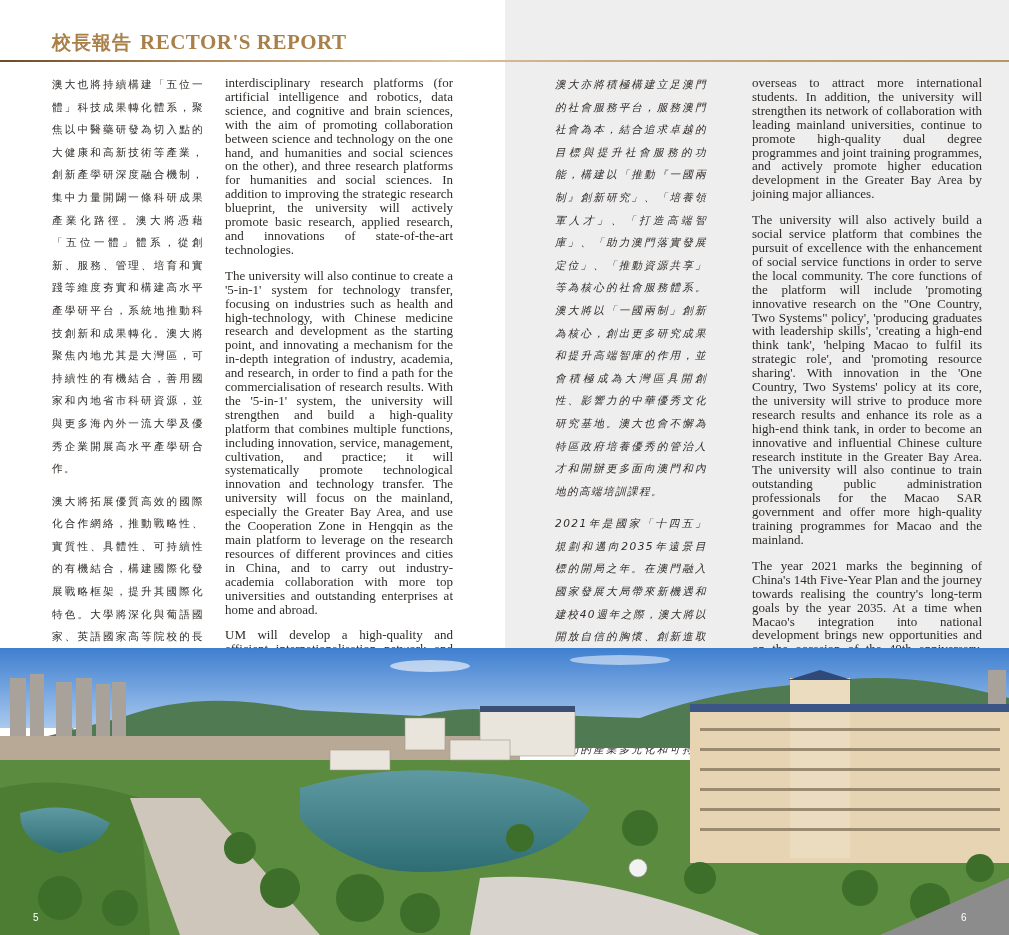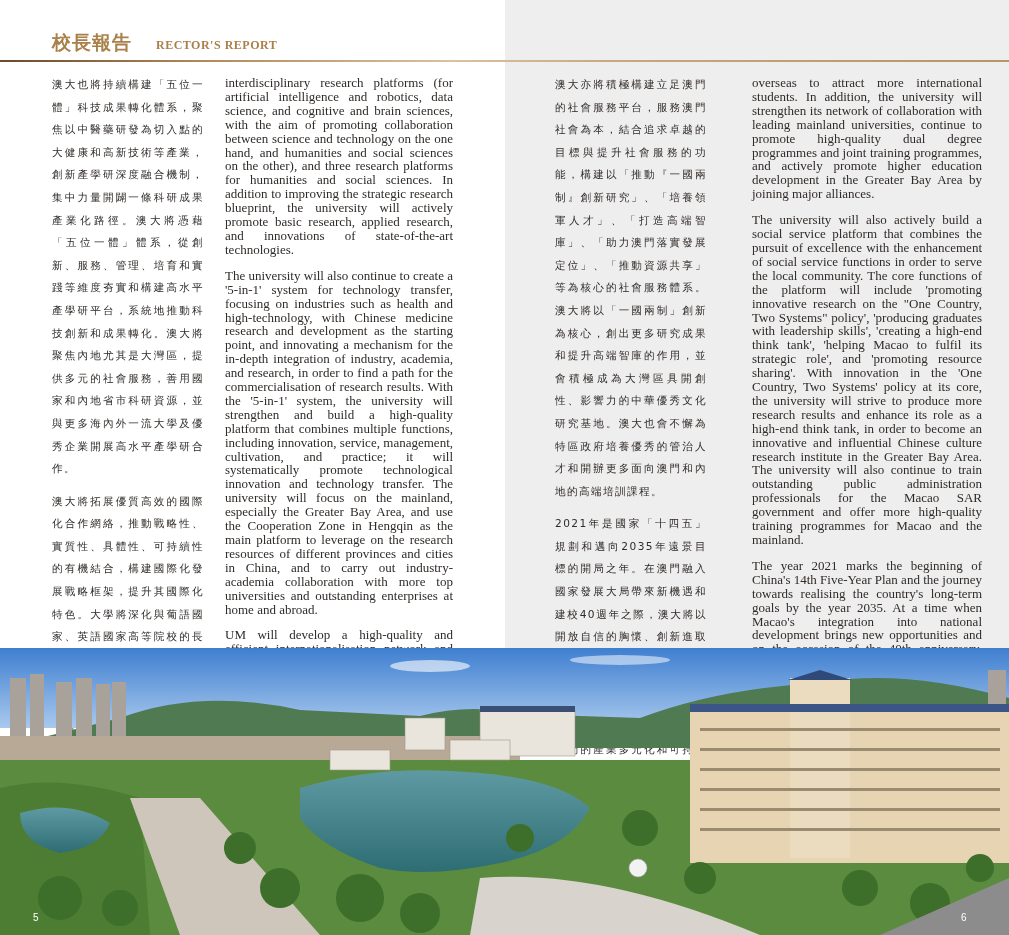--- a/index.html
+++ b/index.html
@@ -1,21 +1,21 @@
 <!DOCTYPE html>
 <html><head>
 <meta charset="utf-8">
 <style>
   html, body { margin:0; padding:0; }
   body { width:1009px; height:935px; position:relative; overflow:hidden; background:#ffffff; font-family:"DejaVu Serif", serif; }
   .page-left { position:absolute; left:0; top:0; width:505px; height:648px; background:#ffffff; }
   .page-right { position:absolute; left:505px; top:0; width:504px; height:648px; background:#efeeee; }
-  .header { position:absolute; left:52px; top:30px; height:30px; display:flex; align-items:baseline; gap:24px; color:#a9804a; }
+  .header { position:absolute; left:52px; top:30px; height:30px; display:flex; align-items:baseline; gap:8px; color:#a9804a; }
   .header .zh { font-family:"DejaVu Serif", serif; font-size:19px; font-weight:bold; letter-spacing:1px; }
-  .header .en { font-family:"Liberation Serif", serif; font-size:12px; font-weight:bold; letter-spacing:0.5px; }
+  .header .en { font-family:"Liberation Serif", serif; font-size:21px; font-weight:bold; letter-spacing:0.5px; }
   .rule { position:absolute; left:0; top:60px; width:1009px; height:2px;
     background:linear-gradient(90deg,#6b4a2c 0%, #b08a5a 20%, #d9c2a0 45%, #c7aa80 60%, #b69569 100%); }
   .col { position:absolute; color:#2f2b28; }
   .zh-col { font-family:"DejaVu Sans", sans-serif; font-size:10.6px; line-height:22.6px; letter-spacing:1.4px; text-align:justify; }
   .en-col { font-family:Liberation Serif, serif; font-size:13px; line-height:13.9px; text-align:justify; }
   .col p { margin:0 0 12px 0; }
   .zh-col p { margin:0 0 10px 0; }
   .photo { position:absolute; left:0; top:648px; width:1009px; height:287px; overflow:hidden; }
   .page-num { position:absolute; top:912px; font-family:"Liberation Sans", sans-serif; font-size:10px; color:#ffffff; }
 </style>
@@ -25,31 +25,31 @@
 <div class="page-left"></div>
 <div class="page-right"></div>
 
 <div class="header">
   <span class="zh">校長報告</span>
   <span class="en">RECTOR'S REPORT</span>
 </div>
 <div class="rule"></div>
 
 <div class="col zh-col" style="left:52px; top:73px; width:152px;">
-  <p>澳大也將持續構建「五位一體」科技成果轉化體系，聚焦以中醫藥研發為切入點的大健康和高新技術等產業，創新產學研深度融合機制，集中力量開闢一條科研成果產業化路徑。澳大將憑藉「五位一體」體系，從創新、服務、管理、培育和實踐等維度夯實和構建高水平產學研平台，系統地推動科技創新和成果轉化。澳大將聚焦內地尤其是大灣區，提供多元的社會服務，善用國家和內地省市科研資源，並與更多海內外一流大學及優秀企業開展高水平產學研合作。</p>
+  <p>澳大也將持續構建「五位一體」科技成果轉化體系，聚焦以中醫藥研發為切入點的大健康和高新技術等產業，創新產學研深度融合機制，集中力量開闢一條科研成果產業化路徑。澳大將憑藉「五位一體」體系，從創新、服務、管理、培育和實踐等維度夯實和構建高水平產學研平台，系統地推動科技創新和成果轉化。澳大將聚焦內地尤其是大灣區，可持續性的有機結合，善用國家和內地省市科研資源，並與更多海內外一流大學及優秀企業開展高水平產學研合作。</p>
   <p>澳大將拓展優質高效的國際化合作網絡，推動戰略性、實質性、具體性、可持續性的有機結合，構建國際化發展戰略框架，提升其國際化特色。大學將深化與葡語國家、英語國家高等院校的長期合作，並且加強海外宣傳，銳意拓展國際生源。與此同時，澳大將強化與內地一流大學的合作網絡，續推高水平雙學位及聯合培養課程項目，並透過參與重大的聯盟平台，積極推動大灣區高等教育合作和發展。</p>
 </div>
 
 <div class="col en-col" style="left:225px; top:76px; width:228px;">
   <p>interdisciplinary research platforms (for artificial intelligence and robotics, data science, and cognitive and brain sciences, with the aim of promoting collaboration between science and technology on the one hand, and humanities and social sciences on the other), and three research platforms for humanities and social sciences. In addition to improving the strategic research blueprint, the university will actively promote basic research, applied research, and innovations of state-of-the-art technologies.</p>
   <p>The university will also continue to create a '5-in-1' system for technology transfer, focusing on industries such as health and high-technology, with Chinese medicine research and development as the starting point, and innovating a mechanism for the in-depth integration of industry, academia, and research, in order to find a path for the commercialisation of research results. With the '5-in-1' system, the university will strengthen and build a high-quality platform that combines multiple functions, including innovation, service, management, cultivation, and practice; it will systematically promote technological innovation and technology transfer. The university will focus on the mainland, especially the Greater Bay Area, and use the Cooperation Zone in Hengqin as the main platform to leverage on the research resources of different provinces and cities in China, and to carry out industry-academia collaboration with more top universities and outstanding enterprises at home and abroad.</p>
   <p>UM will develop a high-quality and efficient internationalisation network and promote the integration of strategic, substantive, concrete, and sustainable development to build a strategic framework for internationalisation. The university will deepen long-term partnerships with institutions of higher education in Portuguese- and English-speaking countries, and will step up promotional campaigns</p>
 </div>
 
-<div class="col zh-col" style="left:555px; top:73px; width:152px;">
+<div class="col zh-col" style="left:555px; top:73px; width:152px;font-style:italic;">
   <p>澳大亦將積極構建立足澳門的社會服務平台，服務澳門社會為本，結合追求卓越的目標與提升社會服務的功能，構建以「推動『一國兩制』創新研究」、「培養領軍人才」、「打造高端智庫」、「助力澳門落實發展定位」、「推動資源共享」等為核心的社會服務體系。澳大將以「一國兩制」創新為核心，創出更多研究成果和提升高端智庫的作用，並會積極成為大灣區具開創性、影響力的中華優秀文化研究基地。澳大也會不懈為特區政府培養優秀的管治人才和開辦更多面向澳門和內地的高端培訓課程。</p>
   <p>2021年是國家「十四五」規劃和邁向2035年遠景目標的開局之年。在澳門融入國家發展大局帶來新機遇和建校40週年之際，澳大將以開放自信的胸懷、創新進取的面貌加強責任擔當，推動一流的人才培養、創出和轉化高水平的科研成果、提供多元的社會服務，切實助力澳門的產業多元化和可持續發展。「百舸爭流萬帆競」，我們滿懷信心，肩負新的使命、沿著新的征途，「揚帆追夢」，締造新的成就！</p>
 </div>
 
 <div class="col en-col" style="left:726px; top:76px; width:230px;margin-left:26px;">
   <p>overseas to attract more international students. In addition, the university will strengthen its network of collaboration with leading mainland universities, continue to promote high-quality dual degree programmes and joint training programmes, and actively promote higher education development in the Greater Bay Area by joining major alliances.</p>
   <p>The university will also actively build a social service platform that combines the pursuit of excellence with the enhancement of social service functions in order to serve the local community. The core functions of the platform will include 'promoting innovative research on the "One Country, Two Systems" policy', 'producing graduates with leadership skills', 'creating a high-end think tank', 'helping Macao to fulfil its strategic role', and 'promoting resource sharing'. With innovation in the 'One Country, Two Systems' policy at its core, the university will strive to produce more research results and enhance its role as a high-end think tank, in order to become an innovative and influential Chinese culture research institute in the Greater Bay Area. The university will also continue to train outstanding public administration professionals for the Macao SAR government and offer more high-quality training programmes for Macao and the mainland.</p>
   <p>The year 2021 marks the beginning of China's 14th Five-Year Plan and the journey towards realising the country's long-term goals by the year 2035. At a time when Macao's integration into national development brings new opportunities and on the occasion of the 40th anniversary, UM will continue to carry out its responsibility to promote talent development, technology transfer, and the provision of diversified social services, with a view to contributing to the diversification and sustainable development of Macao's economy. We are confident that by embarking on a new journey, we will fulfil our new mission and attain new achievements!</p>
 </div>
 

